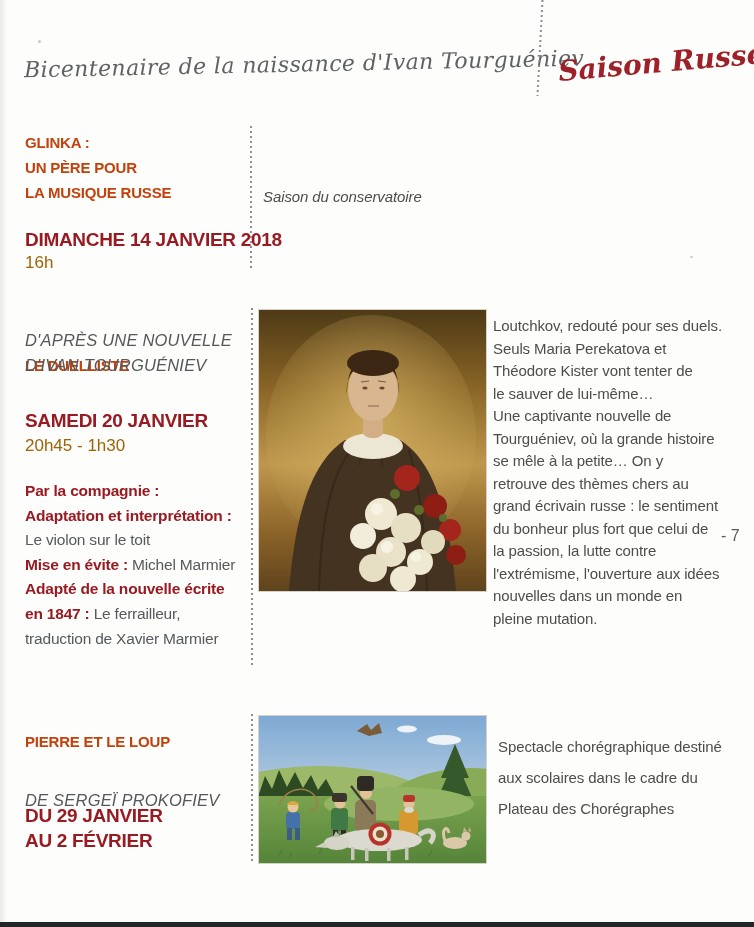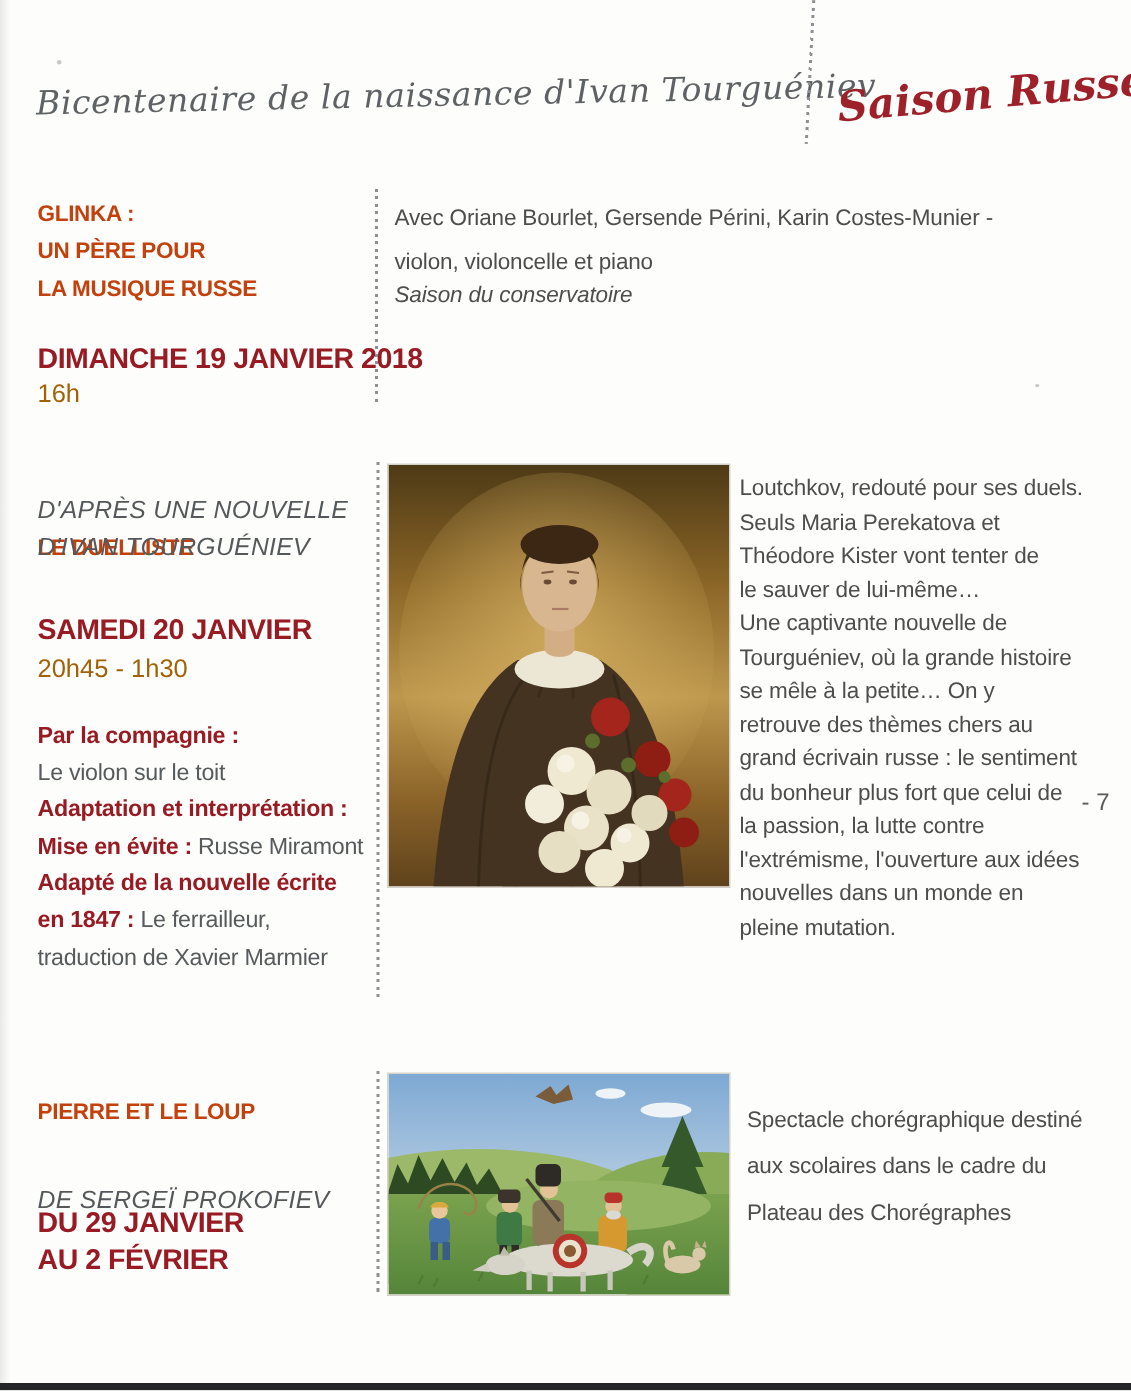--- a/index.html
+++ b/index.html
@@ -60,36 +60,35 @@
 
   <div class="left-shadow"></div>
   <div class="speck" style="left:38px;top:40px;width:3px;height:3px;"></div>
   <div class="speck" style="left:690px;top:256px;width:3px;height:2px;"></div>
 
   <div class="hand-title">Bicentenaire de la naissance d'Ivan Tourguéniev</div>
   <div class="dotted-v dot-header"></div>
   <div class="season">Saison Russe</div>
 
   <div class="red-title" style="top:130px;">GLINKA :<br>UN PÈRE POUR<br>LA MUSIQUE RUSSE</div>
-  <div class="red-date" style="top:227px;">DIMANCHE 19 JANVIER 2018</div>
+  <div class="red-date" style="top:227px;">DIMANCHE 14 JANVIER 2018</div>
   <div class="gray-time" style="top:253px;">16h</div>
   <div class="dotted-v dot-glinka"></div>
-  <div class="body-text glinka-desc">Avec Oriane Bourlet, Gersende Périni, Karin Costes-Munier -<br>violon, violoncelle et piano</div>
   <div class="body-text glinka-note">Saison du conservatoire</div>
 
   <div class="red-title" style="top:313px;margin-top:40px;">LE DUELLISTE</div>
   <div class="subtitle" style="top:328px;">D'APRÈS UNE NOUVELLE<br>D'IVAN TOURGUÉNIEV</div>
   <div class="red-date" style="top:408px;">SAMEDI 20 JANVIER</div>
   <div class="gray-time" style="top:436px;">20h45 - 1h30</div>
 
   <div class="credits">
     <div><span class="cl-bold">Par la compagnie :</span><span class="cl-norm"></span></div>
+    <div><span class="cl-bold">Adaptation et interprétation :</span><span class="cl-norm"></span></div>
     <div><span class="cl-bold"></span><span class="cl-norm">Le violon sur le toit</span></div>
-    <div><span class="cl-bold">Adaptation et interprétation :</span><span class="cl-norm"></span></div>
-    <div><span class="cl-bold">Mise en évite :</span><span class="cl-norm"> Russe Miramont</span></div>
+    <div><span class="cl-bold">Mise en évite :</span><span class="cl-norm"> Michel Marmier</span></div>
     <div><span class="cl-bold">Adapté de la nouvelle écrite</span><span class="cl-norm"></span></div>
     <div><span class="cl-bold">en 1847 :</span><span class="cl-norm"> Le ferrailleur,</span></div>
     <div><span class="cl-bold"></span><span class="cl-norm">traduction de Xavier Marmier</span></div>
   </div>
 
   <div class="dotted-v dot-duel"></div>
 
   <div class="photo-frame frame-duel">
     <svg width="227" height="281" viewBox="0 0 227 281">
       <defs>

